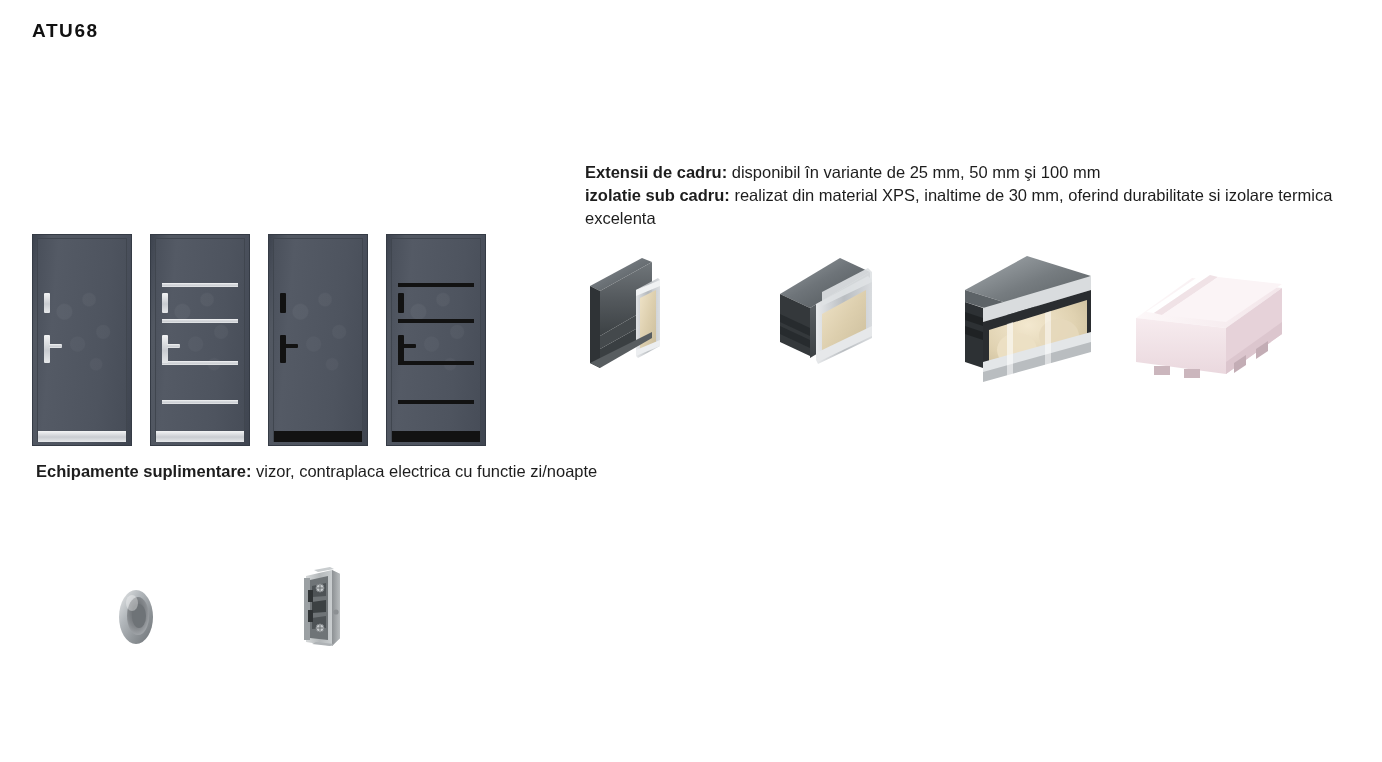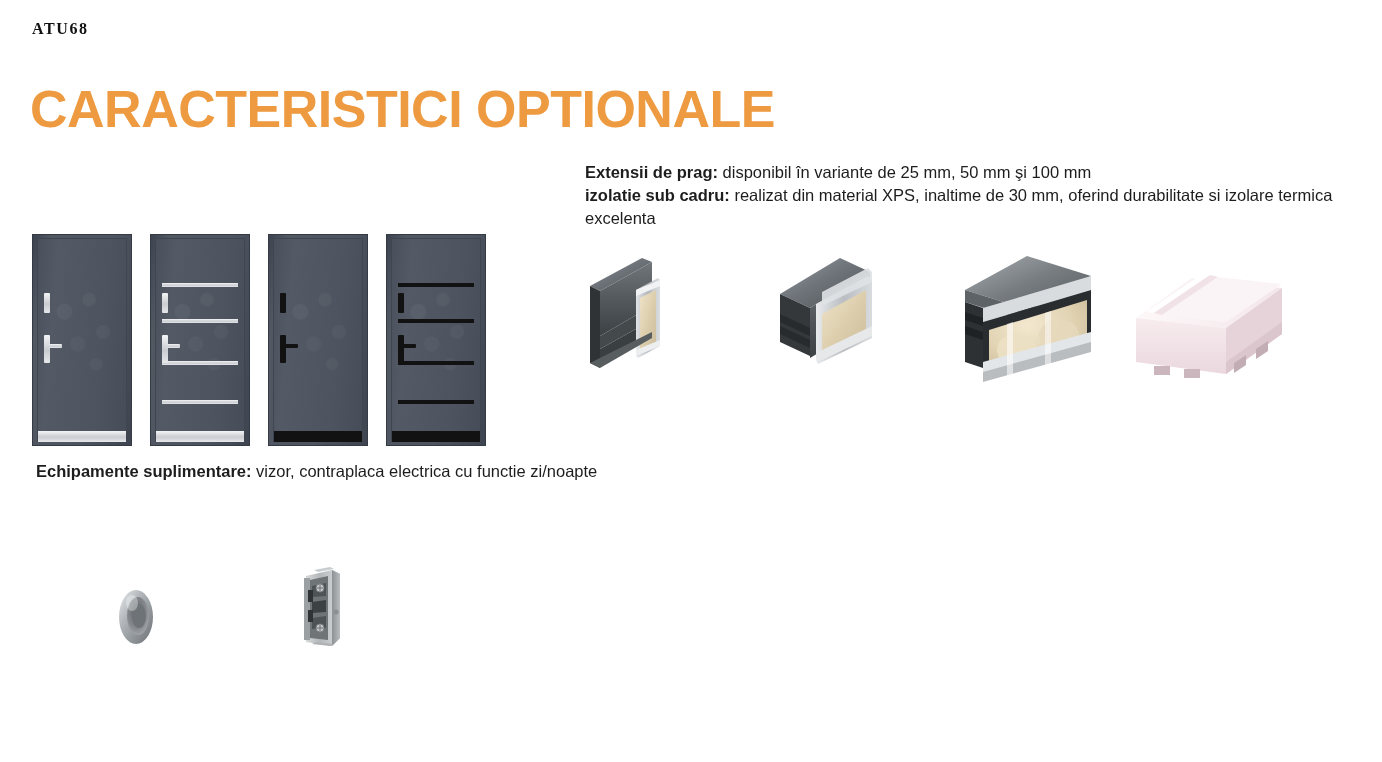--- a/index.html
+++ b/index.html
@@ -9,22 +9,22 @@
     font-family:"Liberation Sans", sans-serif;
     color:#1b1b1b;
     overflow:hidden;
     position:relative;
   }
   .page{position:absolute;inset:0;}
 
   
   .eyebrow{
     position:absolute;left:32px;top:21px;
-    font-size:16px;font-weight:bold;letter-spacing:1.6px;
-    color:#111111;line-height:1;font-family:Liberation Serif, serif;
+    font-size:19px;font-weight:bold;letter-spacing:1.6px;
+    color:#111111;line-height:1;
   }
   .title{
     position:absolute;left:30px;top:47px;
     font-size:52px;font-weight:bold;letter-spacing:-0.5px;
     color:#ed9a40;line-height:1.05;white-space:nowrap;
   }
 
   
   .para{position:absolute;font-size:16.5px;line-height:23px;color:#1d1d1d;}
   .para b{font-weight:bold;}
@@ -71,25 +71,24 @@
 
   
   .acc{position:absolute;}
 </style>
 </head>
 <body>
 
 <div class="page">
 
   <div class="eyebrow">ATU68</div>
-  <h1 class="title">CARACTERISTICI OPTIONALE</h1>
 
 
   <div class="para p-right">
-    <b>Extensii de prag:</b><span> disponibil în variante de 25 mm, 50 mm şi 100 mm</span><br>
+    <b>Extensii de cadru:</b><span> disponibil în variante de 25 mm, 50 mm şi 100 mm</span><br>
     <b>izolatie sub cadru:</b><span> realizat din material XPS, inaltime de 30 mm, oferind durabilitate si izolare termica excelenta</span>
   </div>
 
   <div class="para p-bottom">
     <b>Echipamente suplimentare:</b><span> vizor, contraplaca electrica cu functie zi/noapte</span>
   </div>
 
   <div class="door" style="left:32px;">
     <div class="frame"></div>
     <div class="leaf">

